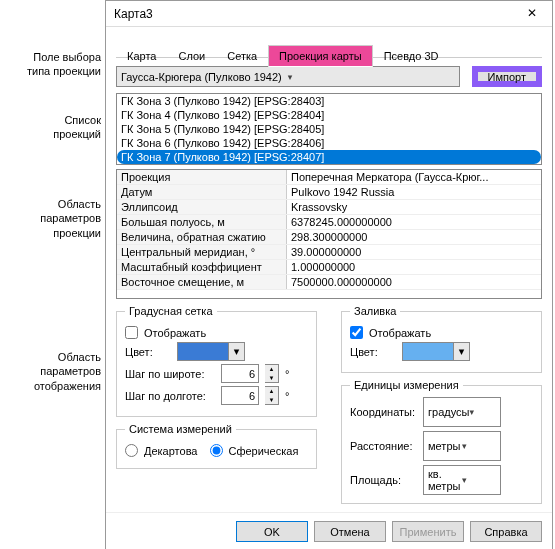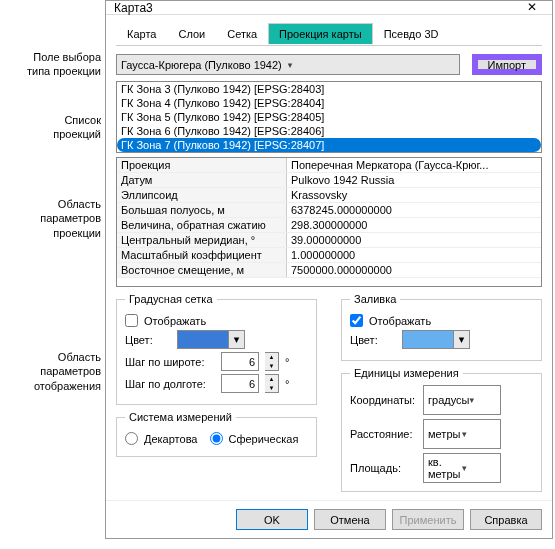--- a/index.html
+++ b/index.html
@@ -1,26 +1,26 @@
 <!DOCTYPE html>
 <html><head>
 <meta charset="utf-8">
 <style>
 * { box-sizing: border-box; margin: 0; padding: 0; font-family: 'Segoe UI', Tahoma, sans-serif; font-size: 11px; }
 body { background: #fff; display: flex; }
 .annotations { width: 105px; padding-top: 50px; }
 .ann { text-align: right; padding-right: 4px; color: #000; line-height: 1.3; }
 .app { width: 448px; border: 1px solid #999; background: #fff; }
-.titlebar { display: flex; justify-content: space-between; align-items: center; height: 14px; padding-left: 8px; border-bottom: 1px solid #ddd; background: #fff; }
+.titlebar { display: flex; justify-content: space-between; align-items: center; height: 26px; padding-left: 8px; border-bottom: 1px solid #ddd; background: #fff; }
 .titlebar-title { font-size: 12px; }
 .close-btn { width: 40px; height: 26px; text-align: center; line-height: 24px; font-size: 12px; cursor: pointer; }
 .body { padding: 8px 10px; }
 .tabs { display: flex; border-bottom: 1px solid #ccc; margin-bottom: 8px; }
-.tab { padding: 4px 10px; border: 1px solid transparent; cursor: pointer; position: relative; top: 0; }
-.tab.active { border: 1px solid #ccc; border-bottom: 1px solid #fff; background: #14b8a6; }
+.tab { padding: 4px 10px; border: 1px solid transparent; cursor: pointer; position: relative; top: 10px; }
+.tab.active { border: 1px solid #ccc; border-bottom: 1px solid #fff; background: #ec4899; }
 .row-top { display: flex; gap: 12px; margin-bottom: 6px; }
 .combo { flex: 1; display: flex; align-items: center; height: 21px; border: 1px solid #888; background: #e8e8e8; padding: 0 4px; cursor: pointer; }
 .combo span { flex: 1; }
 .chev { font-size: 9px; color: #444; }
 .btn-small { height: 21px; padding: 2px 10px; border: 6px solid #8b5cf6; background: #e1e1e1; cursor: pointer; display: flex; align-items: center; }
 .listbox { border: 1px solid #888; height: 72px; overflow-y: scroll; margin-bottom: 4px; position: relative; }
 .listbox-item { padding: 1px 4px; cursor: pointer; }
 .listbox-item.selected { background: #0078d7; color: #fff; border-radius: 7px; }
 .details { border: 1px solid #888; height: 130px; overflow-y: scroll; margin-bottom: 6px; }
 .detail-row { display: flex; border-bottom: 1px solid #eee; }

